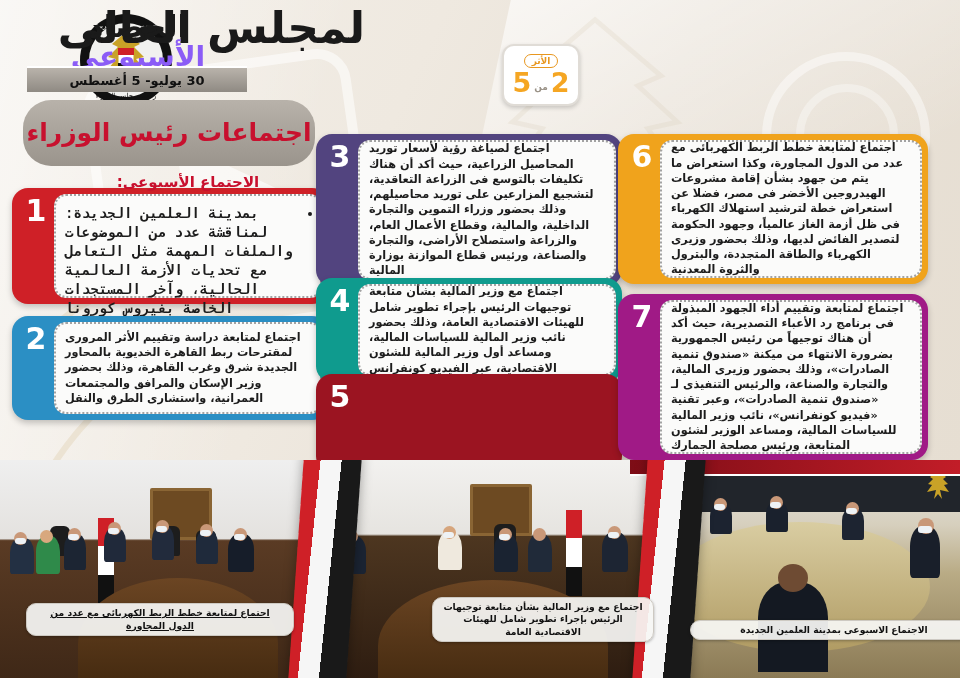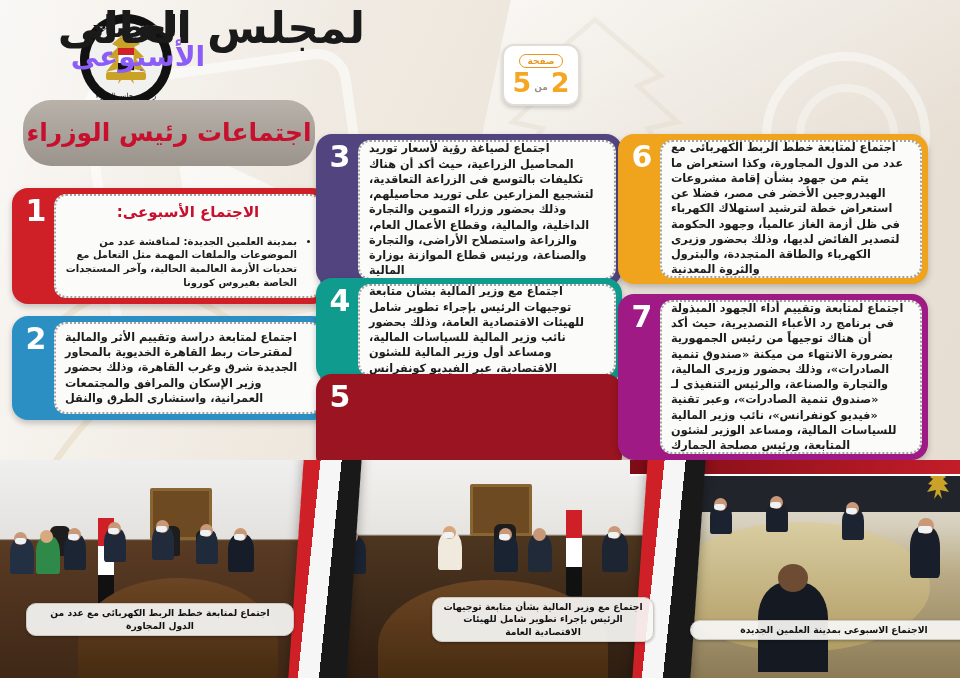--- a/index.html
+++ b/index.html
@@ -121,21 +121,21 @@
     display:flex;flex-direction:column;justify-content:center;
   }
   .card .body .hd{
     font-size:15px;font-weight:bold;color:#c8102e;text-align:center;margin-bottom:14px;
   }
   .card .body .txt{
     font-size:11.3px;line-height:1.35;color:#1c1c1c;text-align:left;font-weight:bold;
   }
   .card .body ul{margin:0;padding:0 14px 0 0;list-style:disc;}
   .card .body li{
-    font-size:10px;line-height:1.36;color:#1c1c1c;text-align:right;font-weight:bold;
+    font-size:14px;line-height:1.36;color:#1c1c1c;text-align:left;font-weight:bold;font-family:Liberation Mono, monospace;
   }
 
   
   #card1{right:632px;top:188px;width:316px;height:116px;background:#cf2027;}
   #card2{right:632px;top:316px;width:316px;height:104px;background:#2b8fc4;}
   #card3{right:338px;top:134px;width:306px;height:152px;background:#52447f;}
   #card4{right:338px;top:278px;width:306px;height:104px;background:#0f9b8e;}
   #card5{right:338px;top:374px;width:306px;height:98px;background:#9b1421;}
   #card6{right:32px;top:134px;width:310px;height:150px;background:#f0a31c;}
   #card7{right:32px;top:294px;width:310px;height:166px;background:#a01a86;}
@@ -180,21 +180,21 @@
 
   .caption{
     position:absolute;
     background:rgba(246,246,244,.93);
     border:1px solid #cdc9c2;border-radius:10px;
     padding:3px 10px;box-sizing:border-box;
     font-size:9.2px;font-weight:bold;color:#111;line-height:1.35;
     text-align:center;
     box-shadow:0 1px 3px rgba(0,0,0,.3);
   }
-  #capL{left:26px;bottom:42px;width:268px;}
+  #capL{left:26px;bottom:42px;width:268px;text-decoration:underline;}
   #capM{left:432px;bottom:36px;width:222px;}
   #capR{left:690px;bottom:38px;width:288px;}
 
   .redcorner{
     position:absolute;right:0;top:0;width:330px;height:14px;
     background:linear-gradient(90deg,#7d0d16,#c21d28);
     border-bottom:2px solid #fff;
   }
 </style>
 </head>
@@ -245,27 +245,30 @@
       <text x="56" y="111" font-size="12" fill="#fff" text-anchor="middle" font-family="DejaVu Sans" font-weight="bold">المركز الإعلامي</text>
     </svg>
 
     <div class="main-title">لمجلس العالى</div>
 
     <div class="harvest">
       <div class="l1">الحصاد</div>
       <div class="l2">الأسبوعى</div>
     </div>
 
+    <div class="date-bar">
+      <span>30 يوليو- 5 أغسطس</span>
+    </div>
 
     <div class="section-bar">
       <span>اجتماعات رئيس الوزراء</span>
     </div>
 
     <div class="page-badge">
-      <div class="pb-label">صفحة</div>
+      <div class="pb-label">الأثر</div>
       <div class="pb-row">
         <div class="pb-cur">2</div>
         <div class="pb-of">من</div>
         <div class="pb-tot">5</div>
       </div>
     </div>
   </div>
 
   <div class="card" id="card1" style="background: rgb(207, 32, 39);">
     <div class="num">1</div>
@@ -273,21 +276,21 @@
       <div class="hd">الاجتماع الأسبوعى:</div>
       <ul>
         <li>بمدينة العلمين الجديدة: لمناقشة عدد من الموضوعات والملفات المهمة مثل التعامل مع تحديات الأزمة العالمية الحالية، وآخر المستجدات الخاصة بفيروس كورونا</li>
       </ul>
     </div>
   </div>
 
   <div class="card" id="card2" style="background: rgb(43, 143, 196);">
     <div class="num">2</div>
     <div class="body">
-      <div class="txt">اجتماع لمتابعة دراسة وتقييم الأثر والمالية لمقترحات ربط القاهرة الخديوية بالمحاور الجديدة شرق وغرب القاهرة، وذلك بحضور وزير الإسكان والمرافق والمجتمعات العمرانية، واستشارى الطرق والنقل</div>
+      <div class="txt">اجتماع لمتابعة دراسة وتقييم الأثر المرورى لمقترحات ربط القاهرة الخديوية بالمحاور الجديدة شرق وغرب القاهرة، وذلك بحضور وزير الإسكان والمرافق والمجتمعات العمرانية، واستشارى الطرق والنقل</div>
     </div>
   </div>
 
   <div class="card" id="card3" style="background: rgb(82, 68, 127);">
     <div class="num">3</div>
     <div class="body">
       <div class="txt">اجتماع لصياغة رؤية لأسعار توريد المحاصيل الزراعية، حيث أكد أن هناك تكليفات بالتوسع فى الزراعة التعاقدية، لتشجيع المزارعين على توريد محاصيلهم، وذلك بحضور وزراء التموين والتجارة الداخلية، والمالية، وقطاع الأعمال العام، والزراعة واستصلاح الأراضى، والتجارة والصناعة، ورئيس قطاع الموازنة بوزارة المالية</div>
     </div>
   </div>
 

